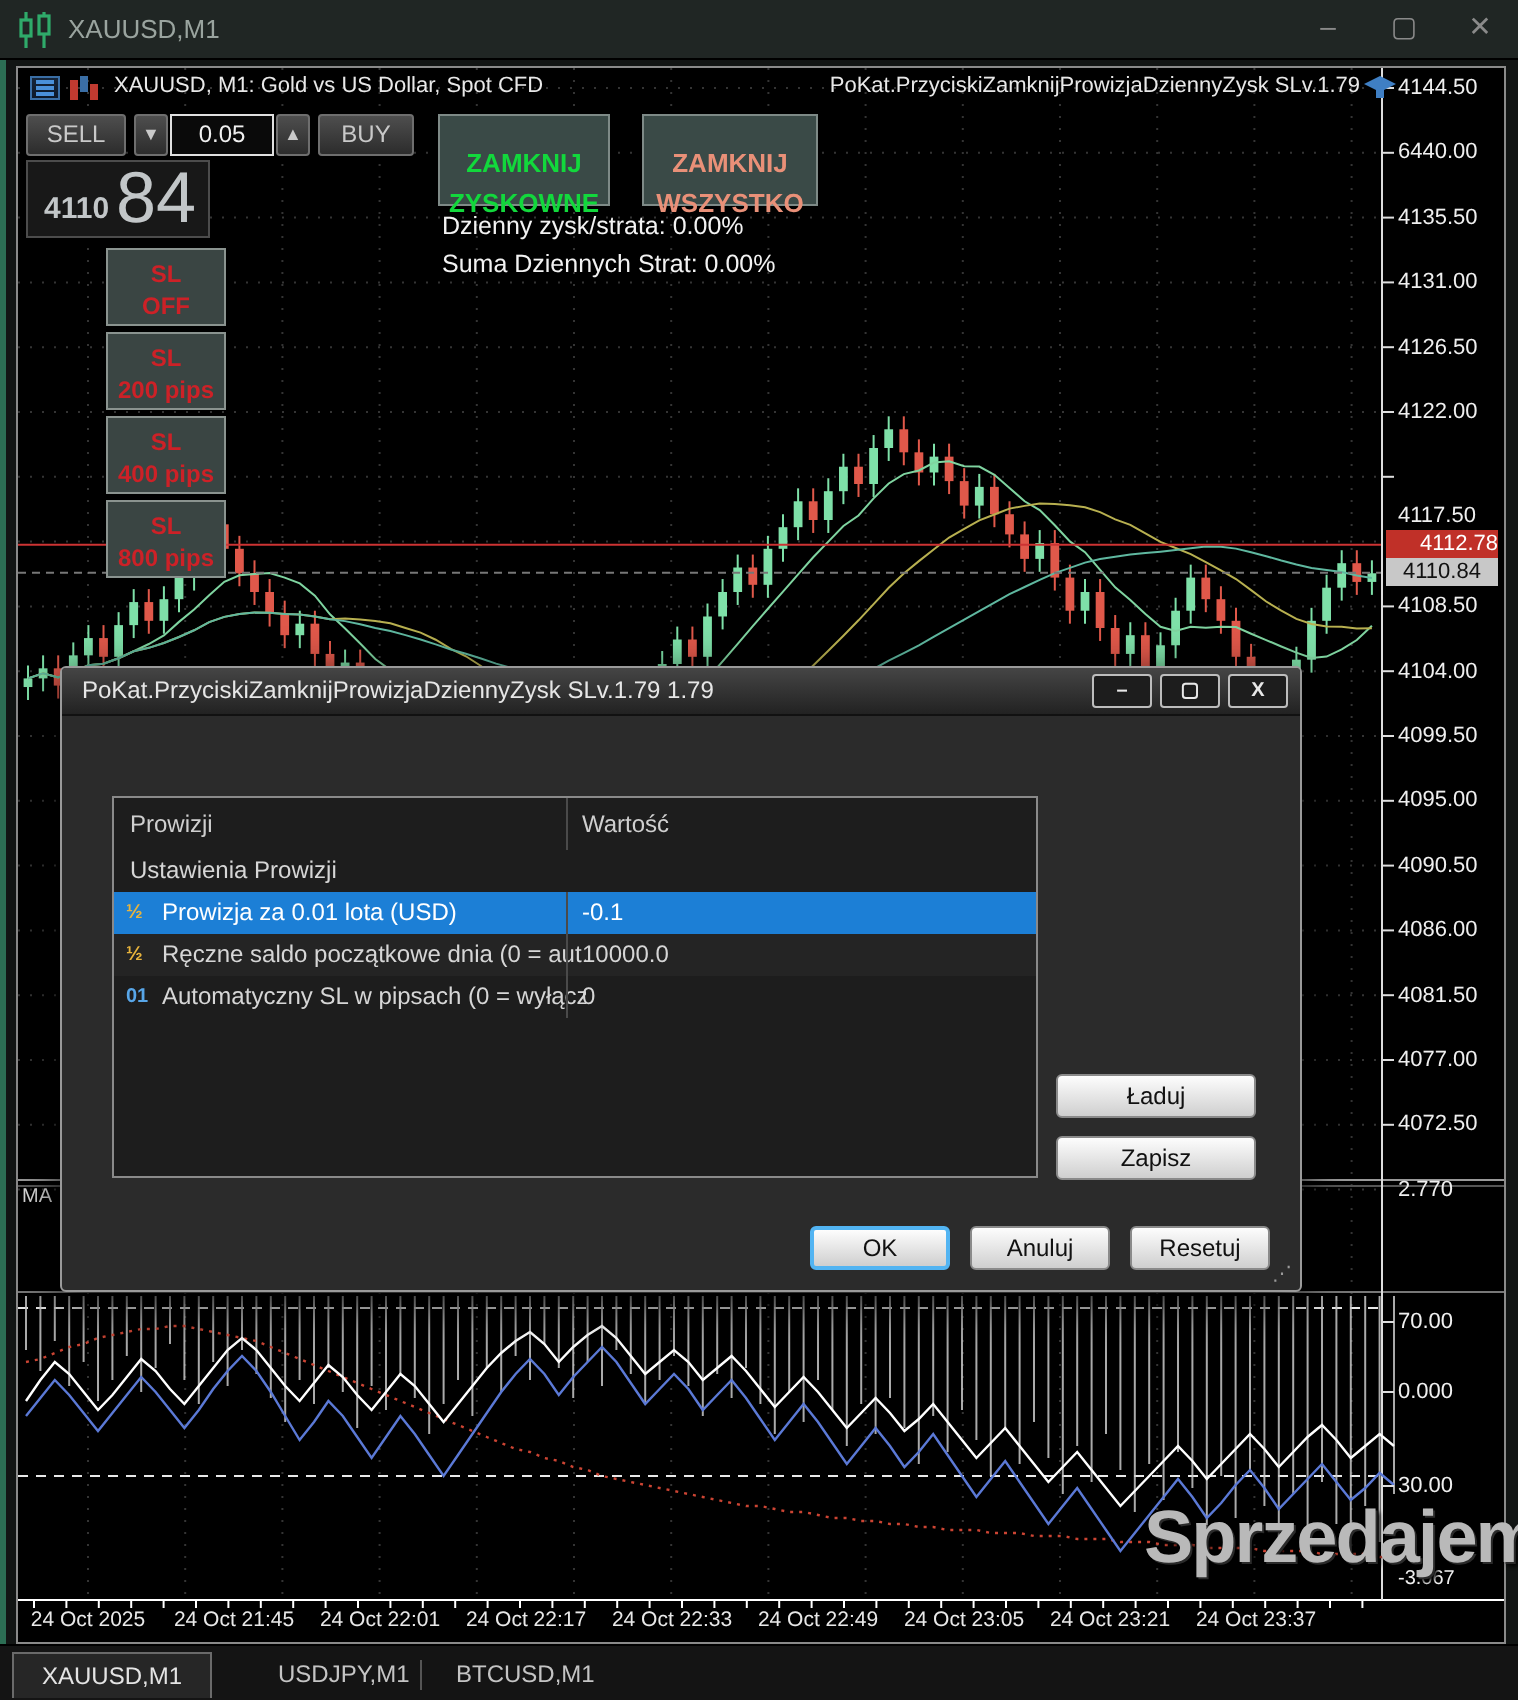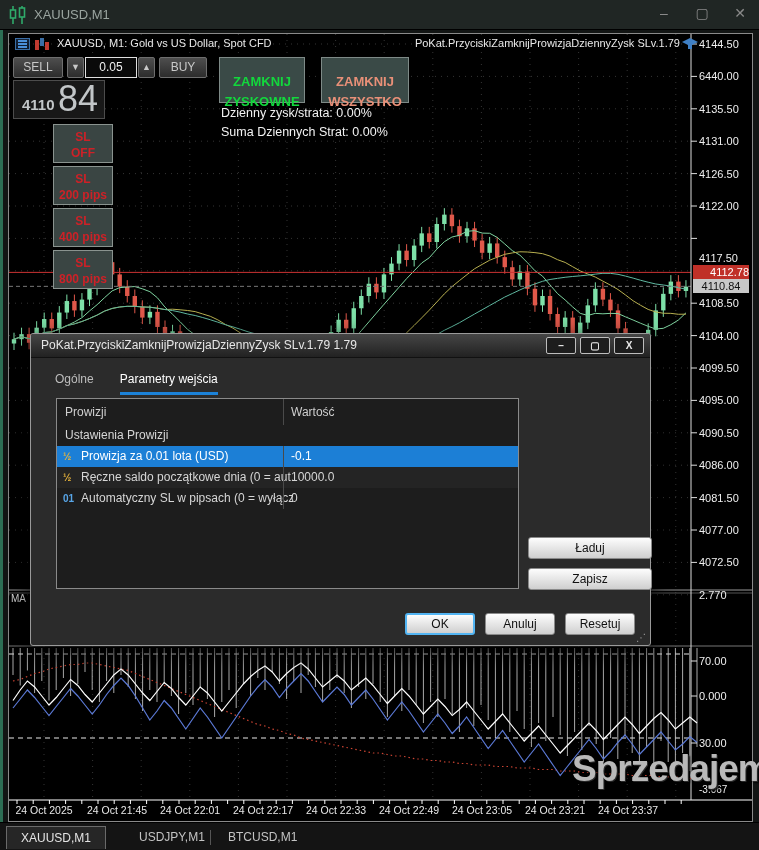--- a/index.html
+++ b/index.html
@@ -85,21 +85,21 @@
   .pt-row { position:relative; height:21px; line-height:21px; font-size:12px; color:#d6d6d6; }
   .pt-head { height:26px; line-height:26px; color:#cfcfcf; }
   .pt-col-div { position:absolute; left:226px; top:0; bottom:0; width:1px; background:#4a4a4a; }
   .pt-name { position:absolute; left:8px; white-space:nowrap; overflow:hidden; max-width:212px; }
   .pt-name.iconed { left:24px; }
   .pt-val { position:absolute; left:234px; white-space:nowrap; }
   .pt-icon { position:absolute; left:6px; font-size:10px; font-weight:bold; }
   .pt-icon.frac { color:#e8b43c; } .pt-icon.int { color:#58a6e8; }
   .pt-row.sel { background:#1c7fd6; color:#fff; }
   .pt-row.alt { background:#242424; }
-  .side-btn, .dlg-bottom-btn { position:absolute; width:124px; height:22px; border-radius:3px;
+  .side-btn, .dlg-bottom-btn { position:absolute; width:100px; height:22px; border-radius:3px;
       background:linear-gradient(#fdfdfd,#cfcfcf); border:1px solid #8a8a8a; color:#111;
       font-size:12px; text-align:center; line-height:20px; cursor:pointer; }
   .side-btn.load { left:497px; top:203px; } .side-btn.save { left:497px; top:234px; }
   .dlg-bottom-btn { width:70px; top:279px; }
   .btn-ok { left:374px; border:2px solid #52b4f2; line-height:18px; }
   .btn-cancel { left:454px; } .btn-reset { left:534px; }
   .dlg-grip { position:absolute; right:3px; bottom:2px; color:#9a9a9a; font-size:10px; letter-spacing:1px; }
 
   
   .tabbar { position:absolute; left:0; top:822px; width:759px; height:28px; background:#141414;
@@ -621,24 +621,20 @@
 
 <div class="dialog">
   <div class="dlg-title">
     <span class="txt">PoKat.PrzyciskiZamknijProwizjaDziennyZysk SLv.1.79 1.79</span>
     <div class="dlg-btns">
       <span>–</span>
       <span>▢</span>
       <span>X</span>
     </div>
   </div>
-  <div class="dlg-tabs">
-    <span class="dlg-tab">Ogólne</span>
-    <span class="dlg-tab active">Parametry wejścia</span>
-  </div>
   <div class="param-table">
     <div class="pt-row pt-head">
       <span class="pt-name">Prowizji</span>
       <span class="pt-val">Wartość</span>
       <span class="pt-col-div"></span>
     </div>
     <div class="pt-row">
       <span class="pt-name">Ustawienia Prowizji</span>
     </div>
     <div class="pt-row sel">

